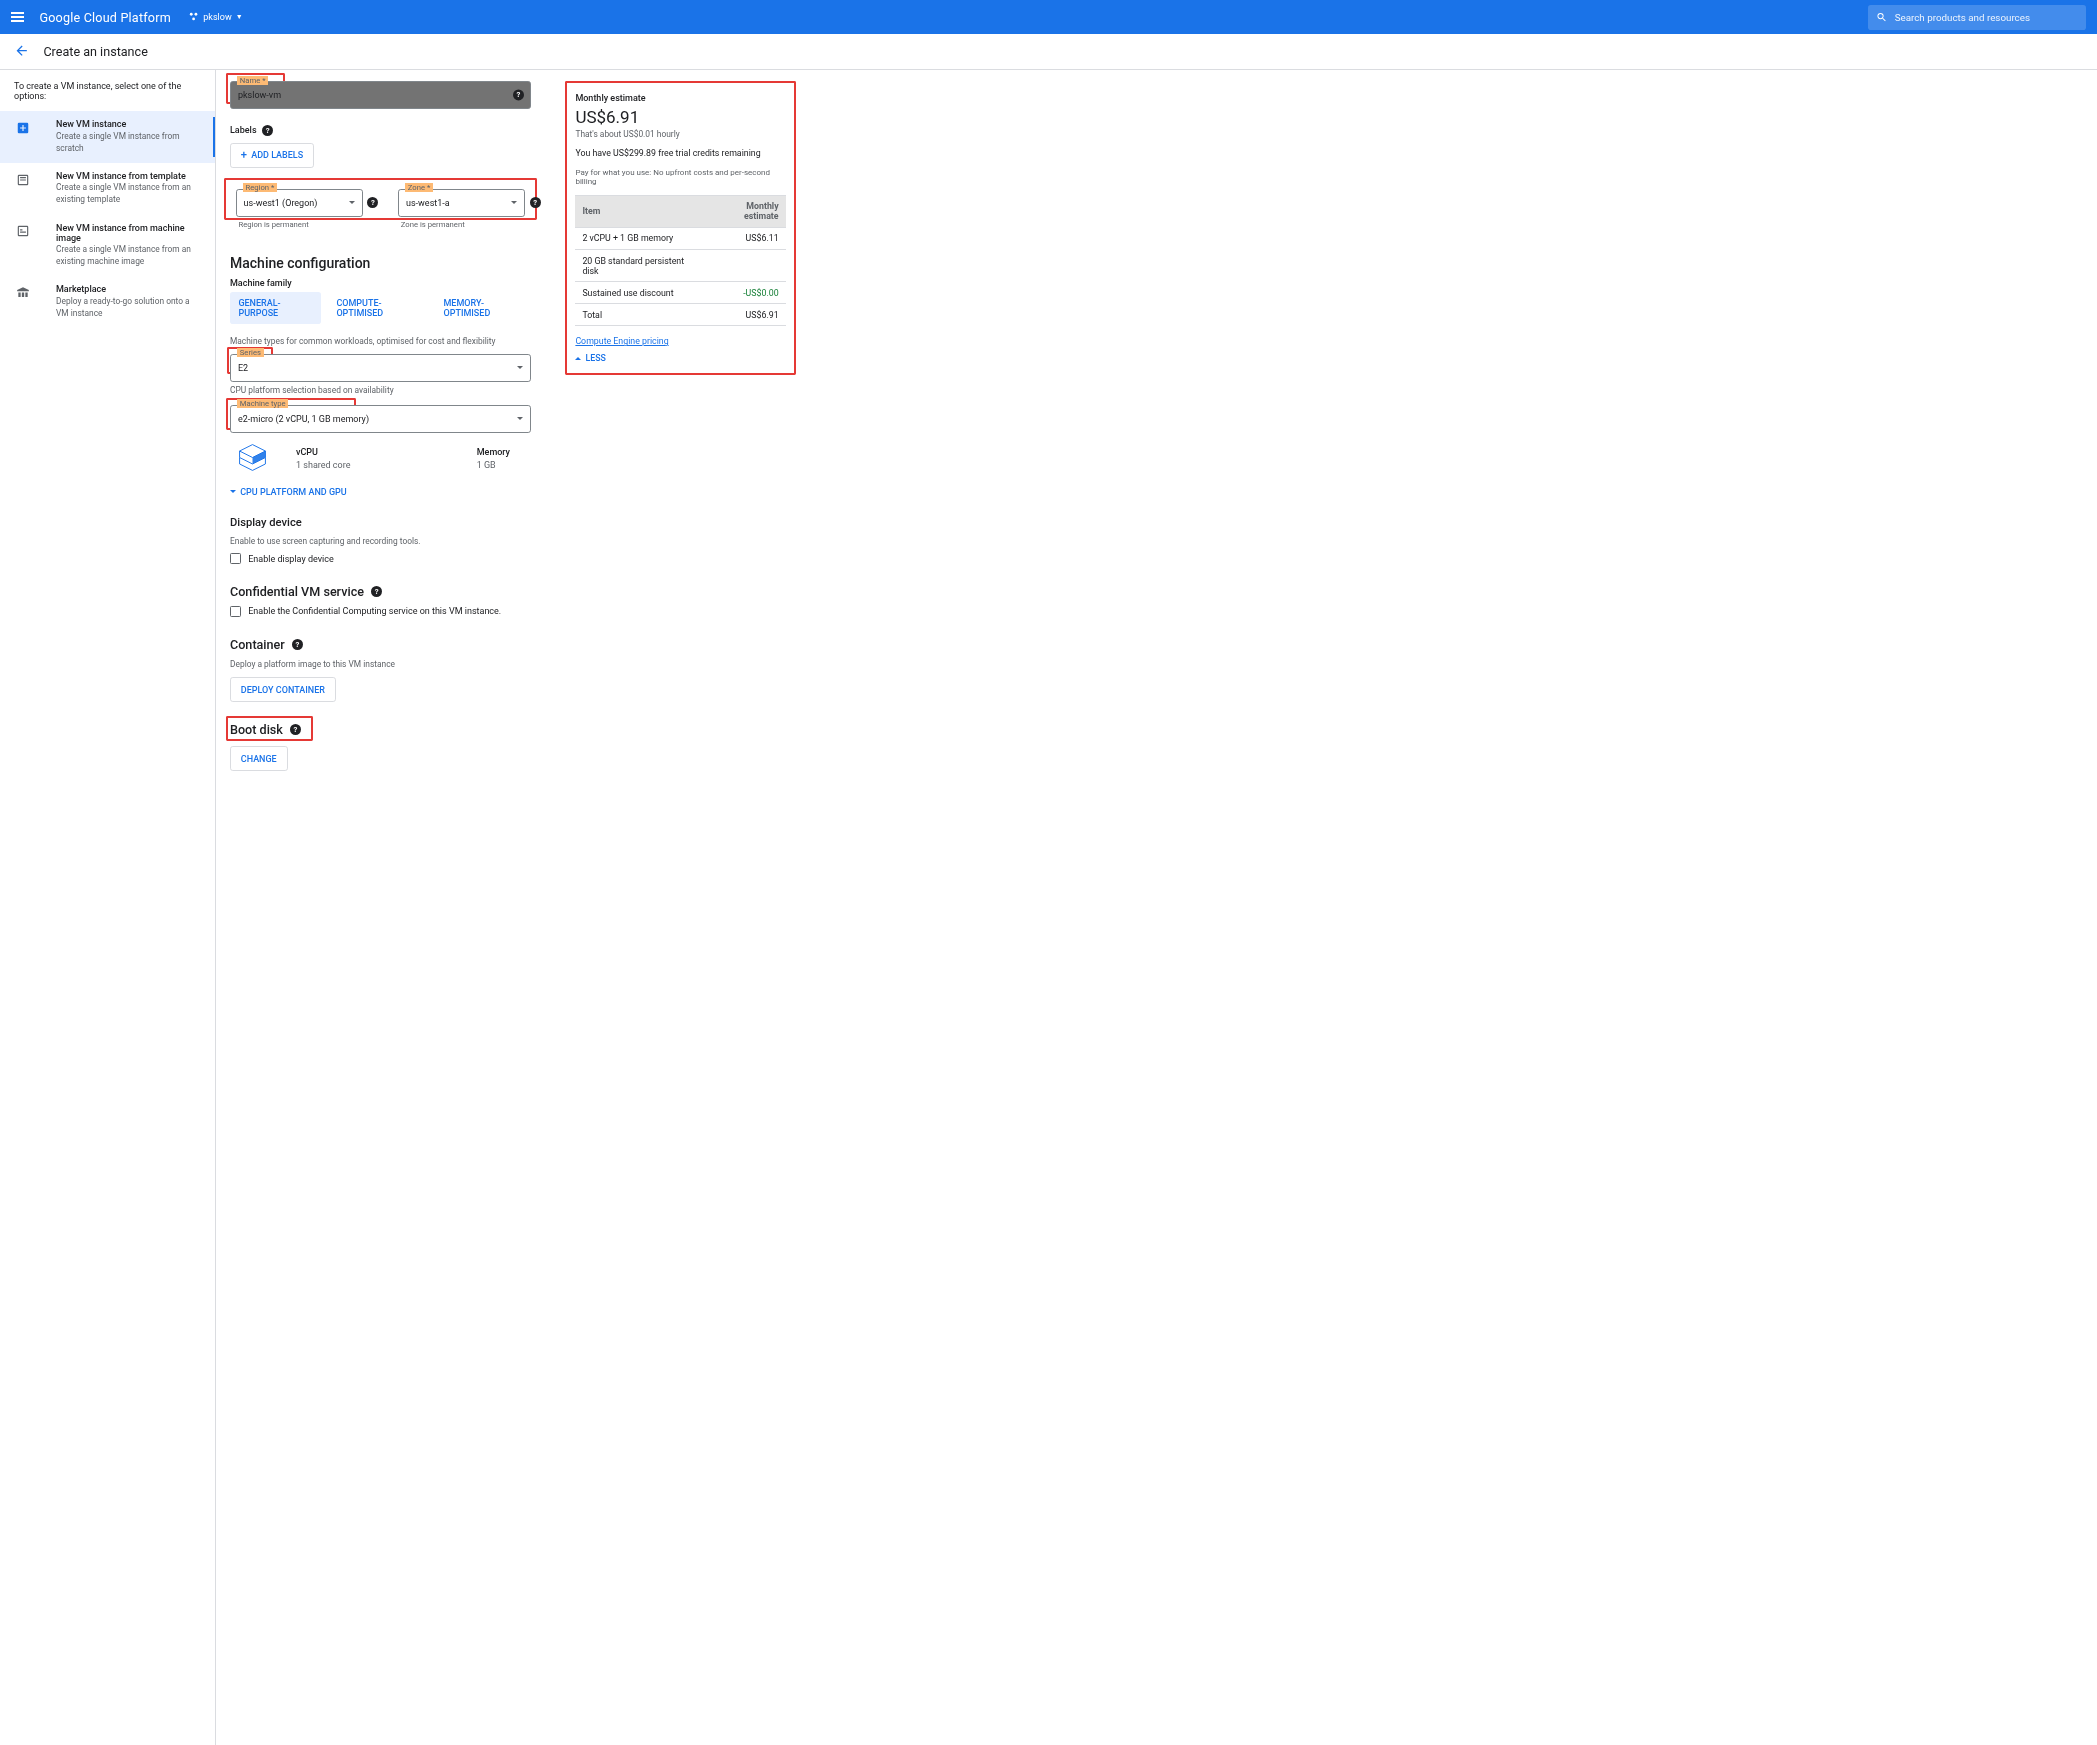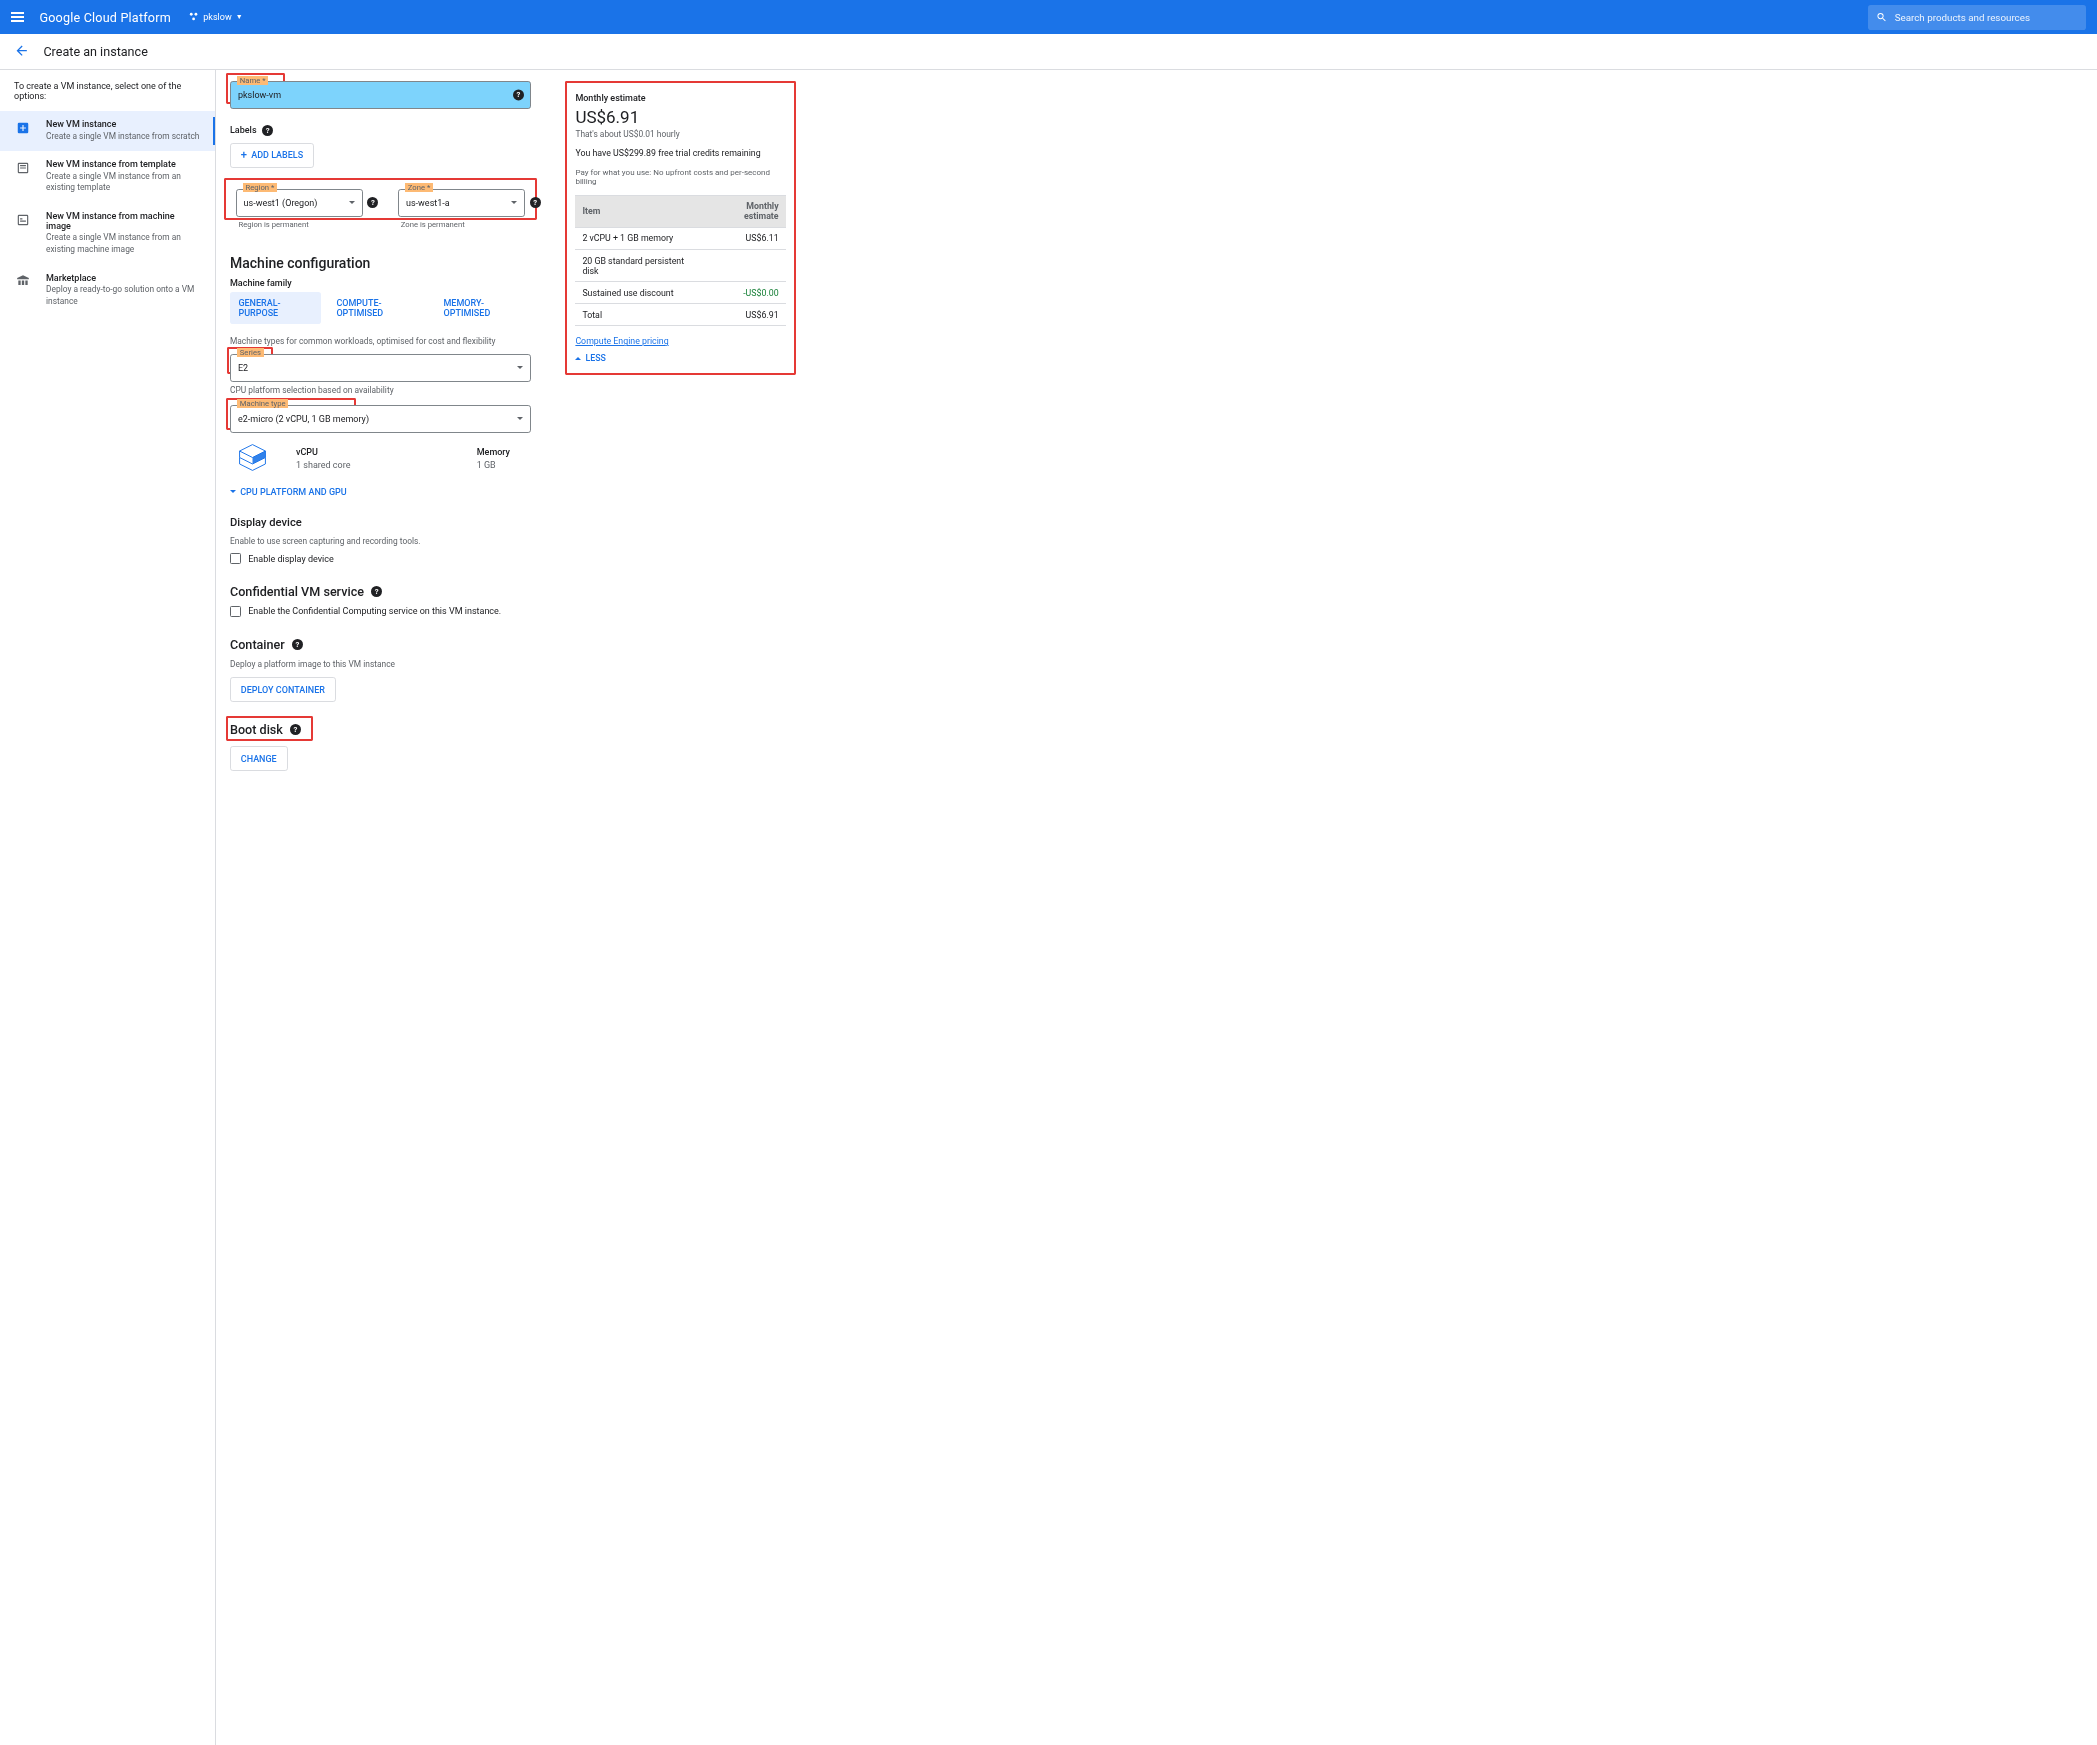--- a/index.html
+++ b/index.html
@@ -21,41 +21,41 @@
   
   .subhead { height: 36px; border-bottom:0.7px solid #dadce0; display:flex; align-items:center; padding: 0 14px;}
   .back-arrow { color:#1a73e8; margin-right: 14px; cursor:pointer; }
   .subhead h1 { font-size: 12.6px; font-weight:400; }
 
   .layout { display:flex; }
 
   
   .sidebar { width: 216px; border-right: 0.7px solid #dadce0; padding-top: 11.2px; min-height: calc(100vh - 70px);}
   .side-hint { font-size:9px; color:#202124; padding: 0 14px 9.8px 14px;}
-  .side-item { display:flex; padding: 8.4px 14px; gap:15px; cursor:pointer; align-items:flex-start;}
+  .side-item { display:flex; padding: 8.4px 14px; gap:25px; cursor:pointer; align-items:flex-start;}
   .side-item .icon { width:17px; height:17px; flex-shrink:0; color:#5f6368; display:flex; align-items:center; justify-content:center;}
   .side-item.active { background:#e8f0fe; position:relative;}
   .side-item.active::after { content:""; position:absolute; right:0; top:5.6px; bottom:5.6px; width:2.1px; background:#1a73e8;}
   .side-item .texts { display:flex; flex-direction:column; gap:1.4px;}
   .side-item .title { font-size:9px; color:#202124; font-weight:500;}
   .side-item .sub { font-size:8.4px; color:#5f6368; line-height:1.4;}
   .side-item.active .icon { color:#1a73e8;}
 
   
   .main { flex:1; display:flex; padding: 11.2px 14px 28px 14px; gap: 34px; align-items:flex-start;}
   .form-col { width: 301px; }
   .estimate-col { width: 231px; }
 
   
   .hl { border: 2.1px solid #e53935; border-radius:1.4px; }
 
   
   .fieldwrap { position:relative; margin-bottom: 2.8px; }
   .floatlabel { position:absolute; top:-5.6px; left:7px; background:#fdba74; padding:0 2.8px; font-size:7.7px; color:#5f6368; z-index:2;}
-  .fieldinput { width:100%; height:28px; border:0.7px solid #80868b; border-radius:2.8px; padding: 0 27px 0 7px; font-size:9px; color:#202124; outline:0; background:#7dd3fc;}
+  .fieldinput { width:100%; height:28px; border:0.7px solid #80868b; border-radius:2.8px; padding: 0 27px 0 7px; font-size:9px; color:#202124; outline:0; background:#737373;}
   .fieldsel { width:100%; height:28px; border:0.7px solid #80868b; border-radius:2.8px; padding: 0 7px; font-size:9px; color:#202124; display:flex; align-items:center; justify-content:space-between; background:#fff; cursor:pointer;}
   .caret-down { width:0;height:0;border-left:3.5px solid transparent;border-right:3.5px solid transparent;border-top:3.5px solid #5f6368;}
 
   .help-dot { width:11.2px; height:11.2px; border-radius:50%; background:#202124; color:#fff; display:inline-flex; align-items:center; justify-content:center; font-size:7.7px; font-weight:700; cursor:pointer;}
   .help-inline { position:absolute; right:7px; top:50%; transform:translateY(-50%);}
 
   .labels-row { display:flex; align-items:center; gap:5.6px; margin: 15.4px 0 7px 0; font-size:9px; font-weight:500;}
   .btn-outline { border:0.7px solid #dadce0; background:#fff; color:#1a73e8; font-weight:500; font-size:9px; height:25px; padding:0 9.8px; border-radius:2.8px; display:inline-flex; align-items:center; gap:4.2px; cursor:pointer;}
   .btn-outline .plus { font-size:11.2px; line-height:0;}
 

